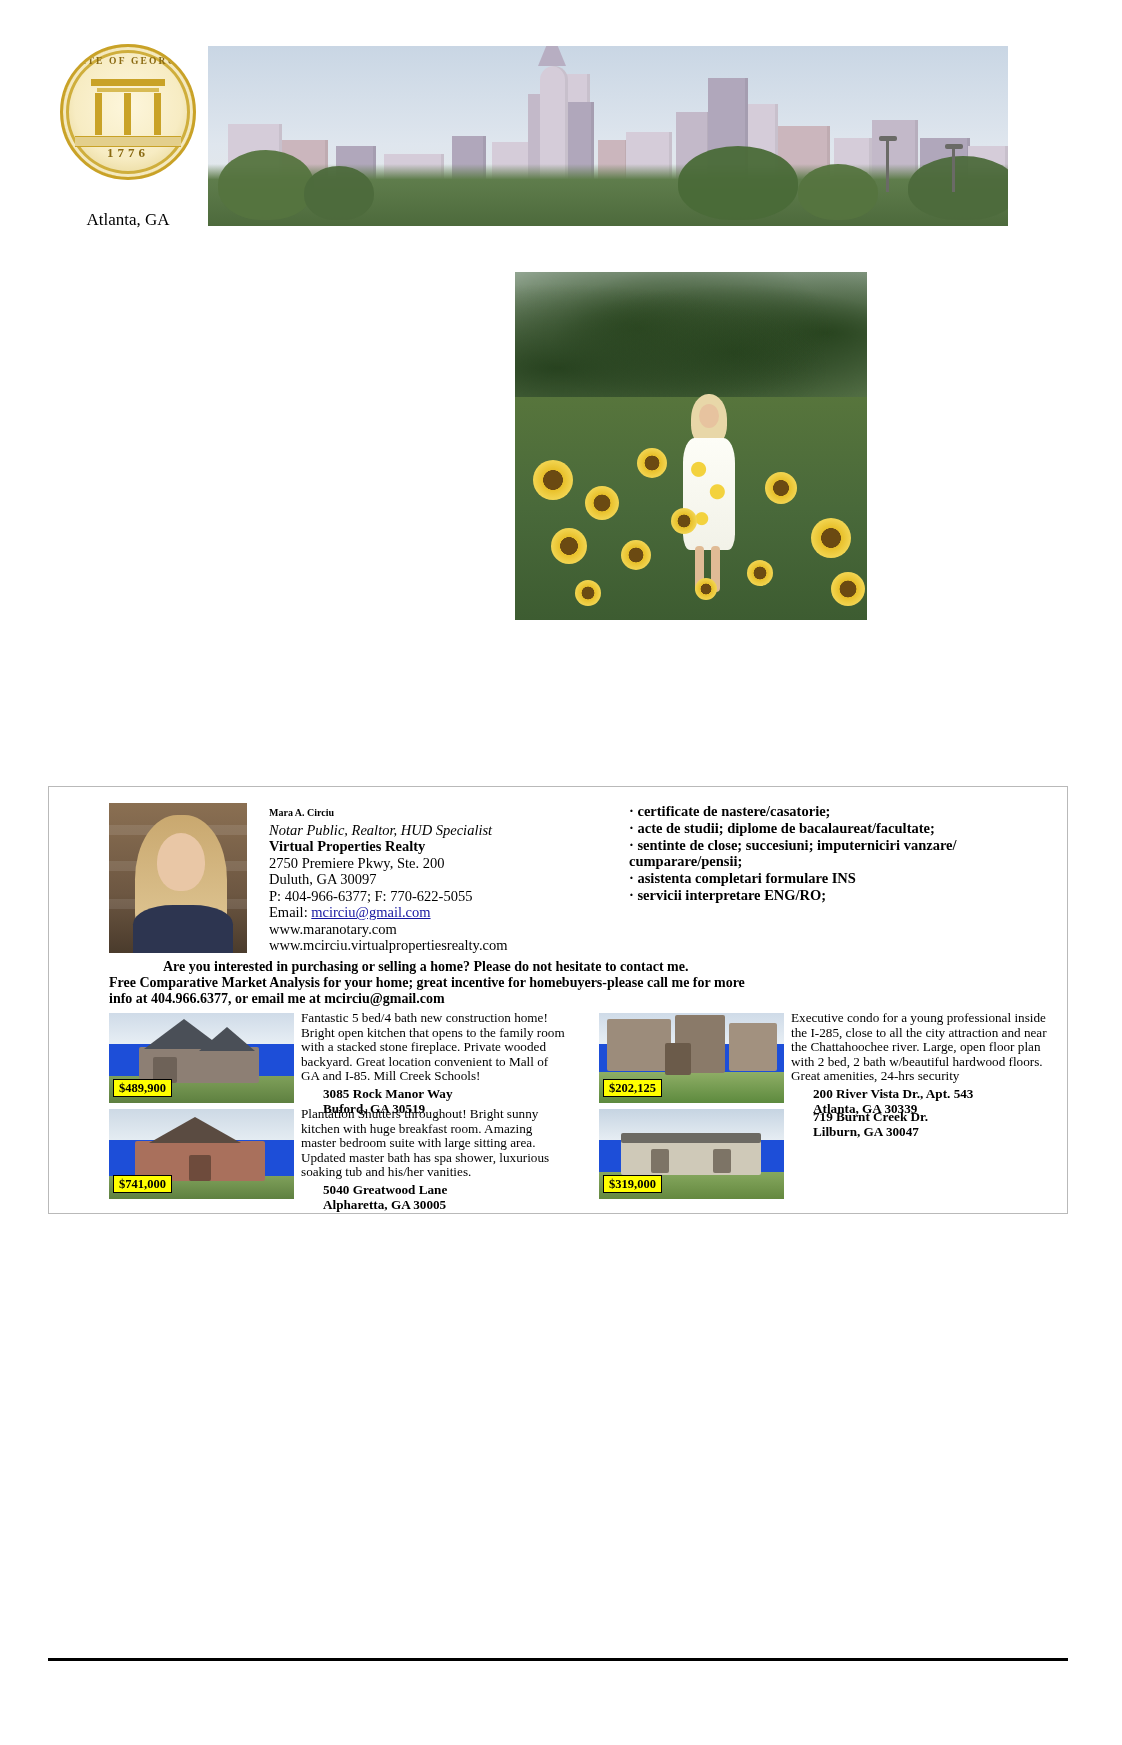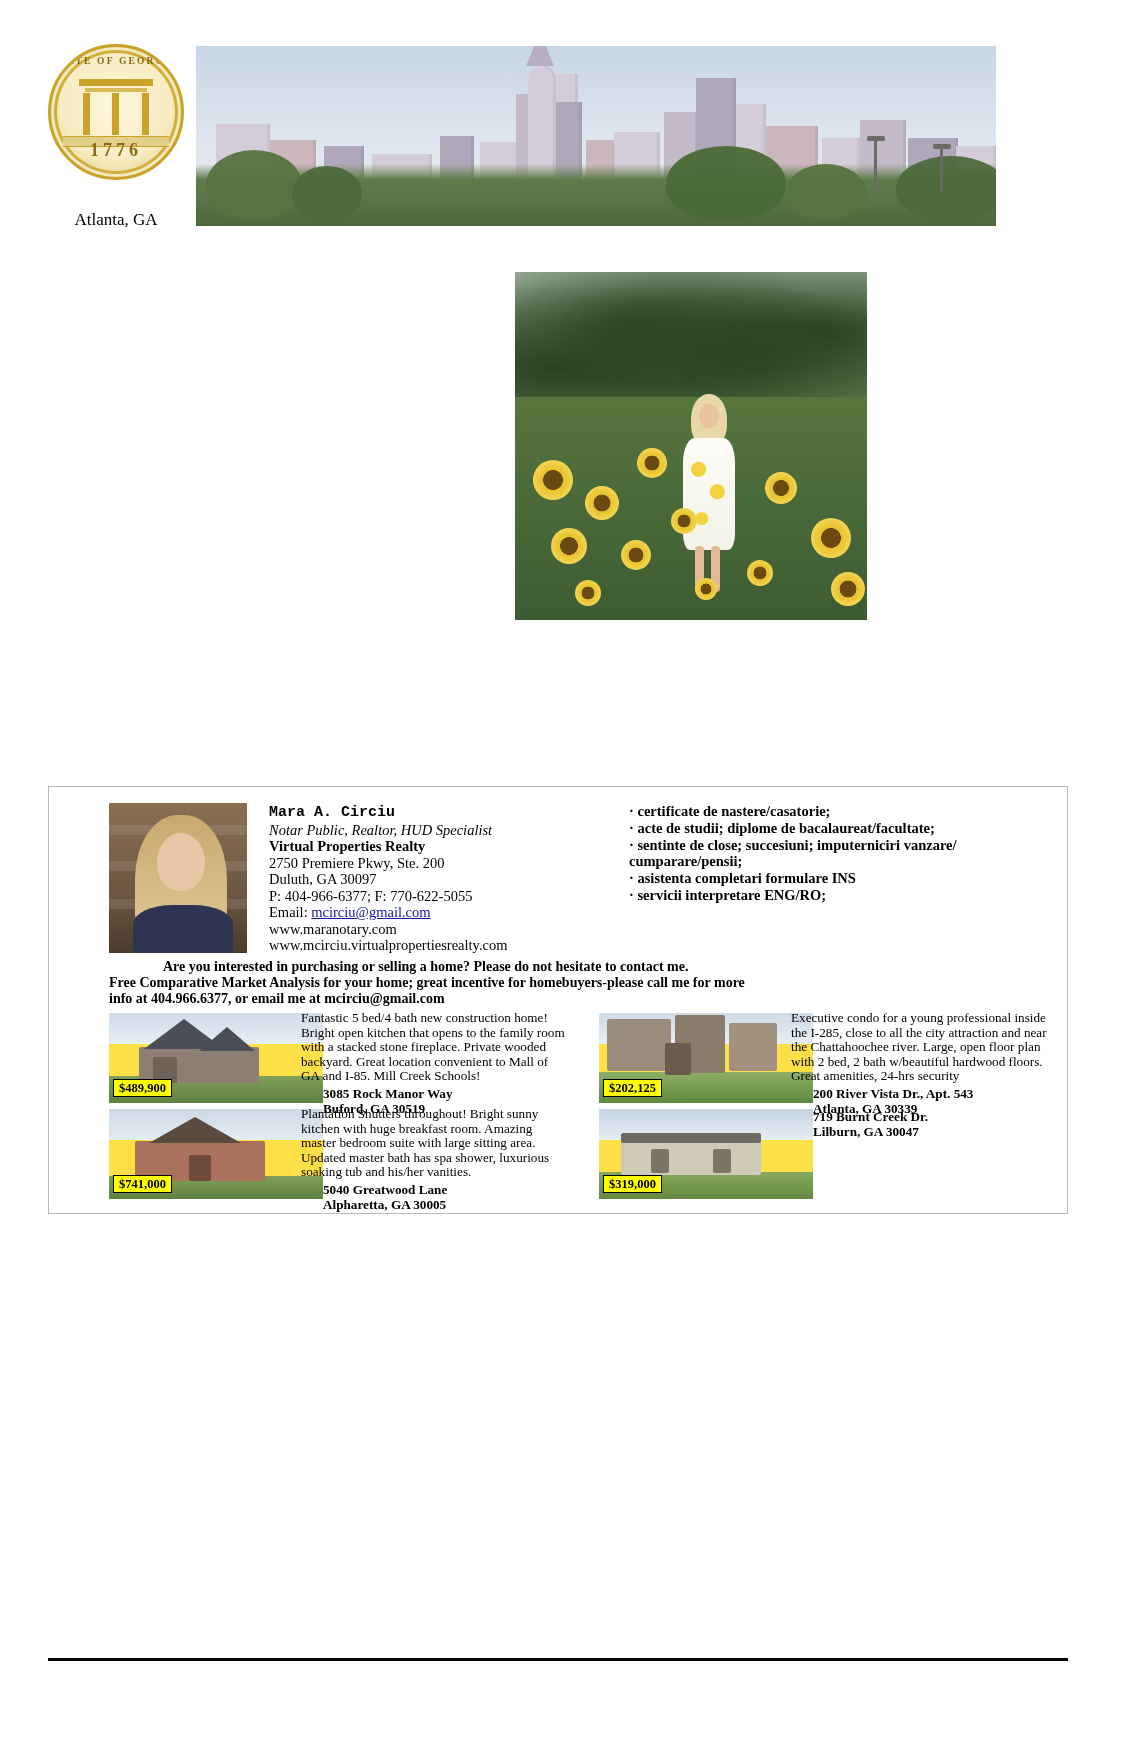--- a/index.html
+++ b/index.html
@@ -12,21 +12,21 @@
     height: 1745px;
     position: relative;
     font-family: "Liberation Serif", serif;
     color: #000;
     overflow: hidden;
   }
 
   
   .header {
     position: absolute;
-    left: 36px;
+    left: 48px;
     top: 36px;
     width: 960px;
     height: 200px;
   }
   .seal-wrap {
     position: absolute;
     left: 0px;
     top: 8px;
     width: 160px;
     text-align: center;
@@ -83,21 +83,21 @@
     left: 6px; right: 6px;
     top: 11px;
     height: 4px;
     background: #d8bb55;
   }
   .seal .year {
     position: absolute;
     left: 0; right: 0;
     bottom: 16px;
     text-align: center;
-    font-size: 18px;
+    font-size: 13px;
     letter-spacing: 4px;
     color: #8a6a12;
     font-weight: bold;
   }
   .seal .banner-bottom {
     position: absolute;
     left: 12px; right: 12px;
     bottom: 30px;
     height: 9px;
     background: #e3cf8c;
@@ -273,21 +273,21 @@
     background: #2d3550; border-radius: 40% 40% 0 0;
   }
 
   .agent-info {
     position: absolute;
     left: 160px; top: 2px;
     width: 330px;
     font-size: 14.5px;
     line-height: 16.5px;
   }
-  .agent-info .nm { font-weight: bold; font-size: 15px; font-family: Liberation Mono, monospace; }
+  .agent-info .nm { font-weight: bold; font-size: 10px; }
   .agent-info .ttl { font-style: italic; }
   .agent-info .firm { font-weight: bold; }
   .agent-info a, .agent-info .link {
     color: #1515a0;
     text-decoration: underline;
   }
   .agent-info .plain-link { color: #000; text-decoration: none; }
 
   .services {
     position: absolute;
@@ -323,23 +323,23 @@
     height: 90px;
   }
   .lst-1 { left: 0;   top: 0; }
   .lst-2 { left: 490px; top: 0; }
   .lst-3 { left: 0;   top: 96px; }
   .lst-4 { left: 490px; top: 96px; }
 
   .lphoto {
     position: absolute;
     left: 0; top: 0;
-    width: 214px; height: 90px;
+    width: 185px; height: 90px;
     overflow: hidden;
-    background: #fde047;
+    background: #1d4ed8;
   }
   .lp-sky { position: absolute; left:0; right:0; top:0; height: 34%; background: linear-gradient(to bottom,#cfdbe8,#e7eef4); }
   .lp-lawn { position: absolute; left:0; right:0; bottom:0; height: 30%; background: linear-gradient(to bottom,#7fa05a,#5e8040); }
   .lp-house { position: absolute; border-radius: 2px; }
   .lp-roof {
     position: absolute;
     width: 0; height: 0;
     border-left: 40px solid transparent;
     border-right: 40px solid transparent;
   }

